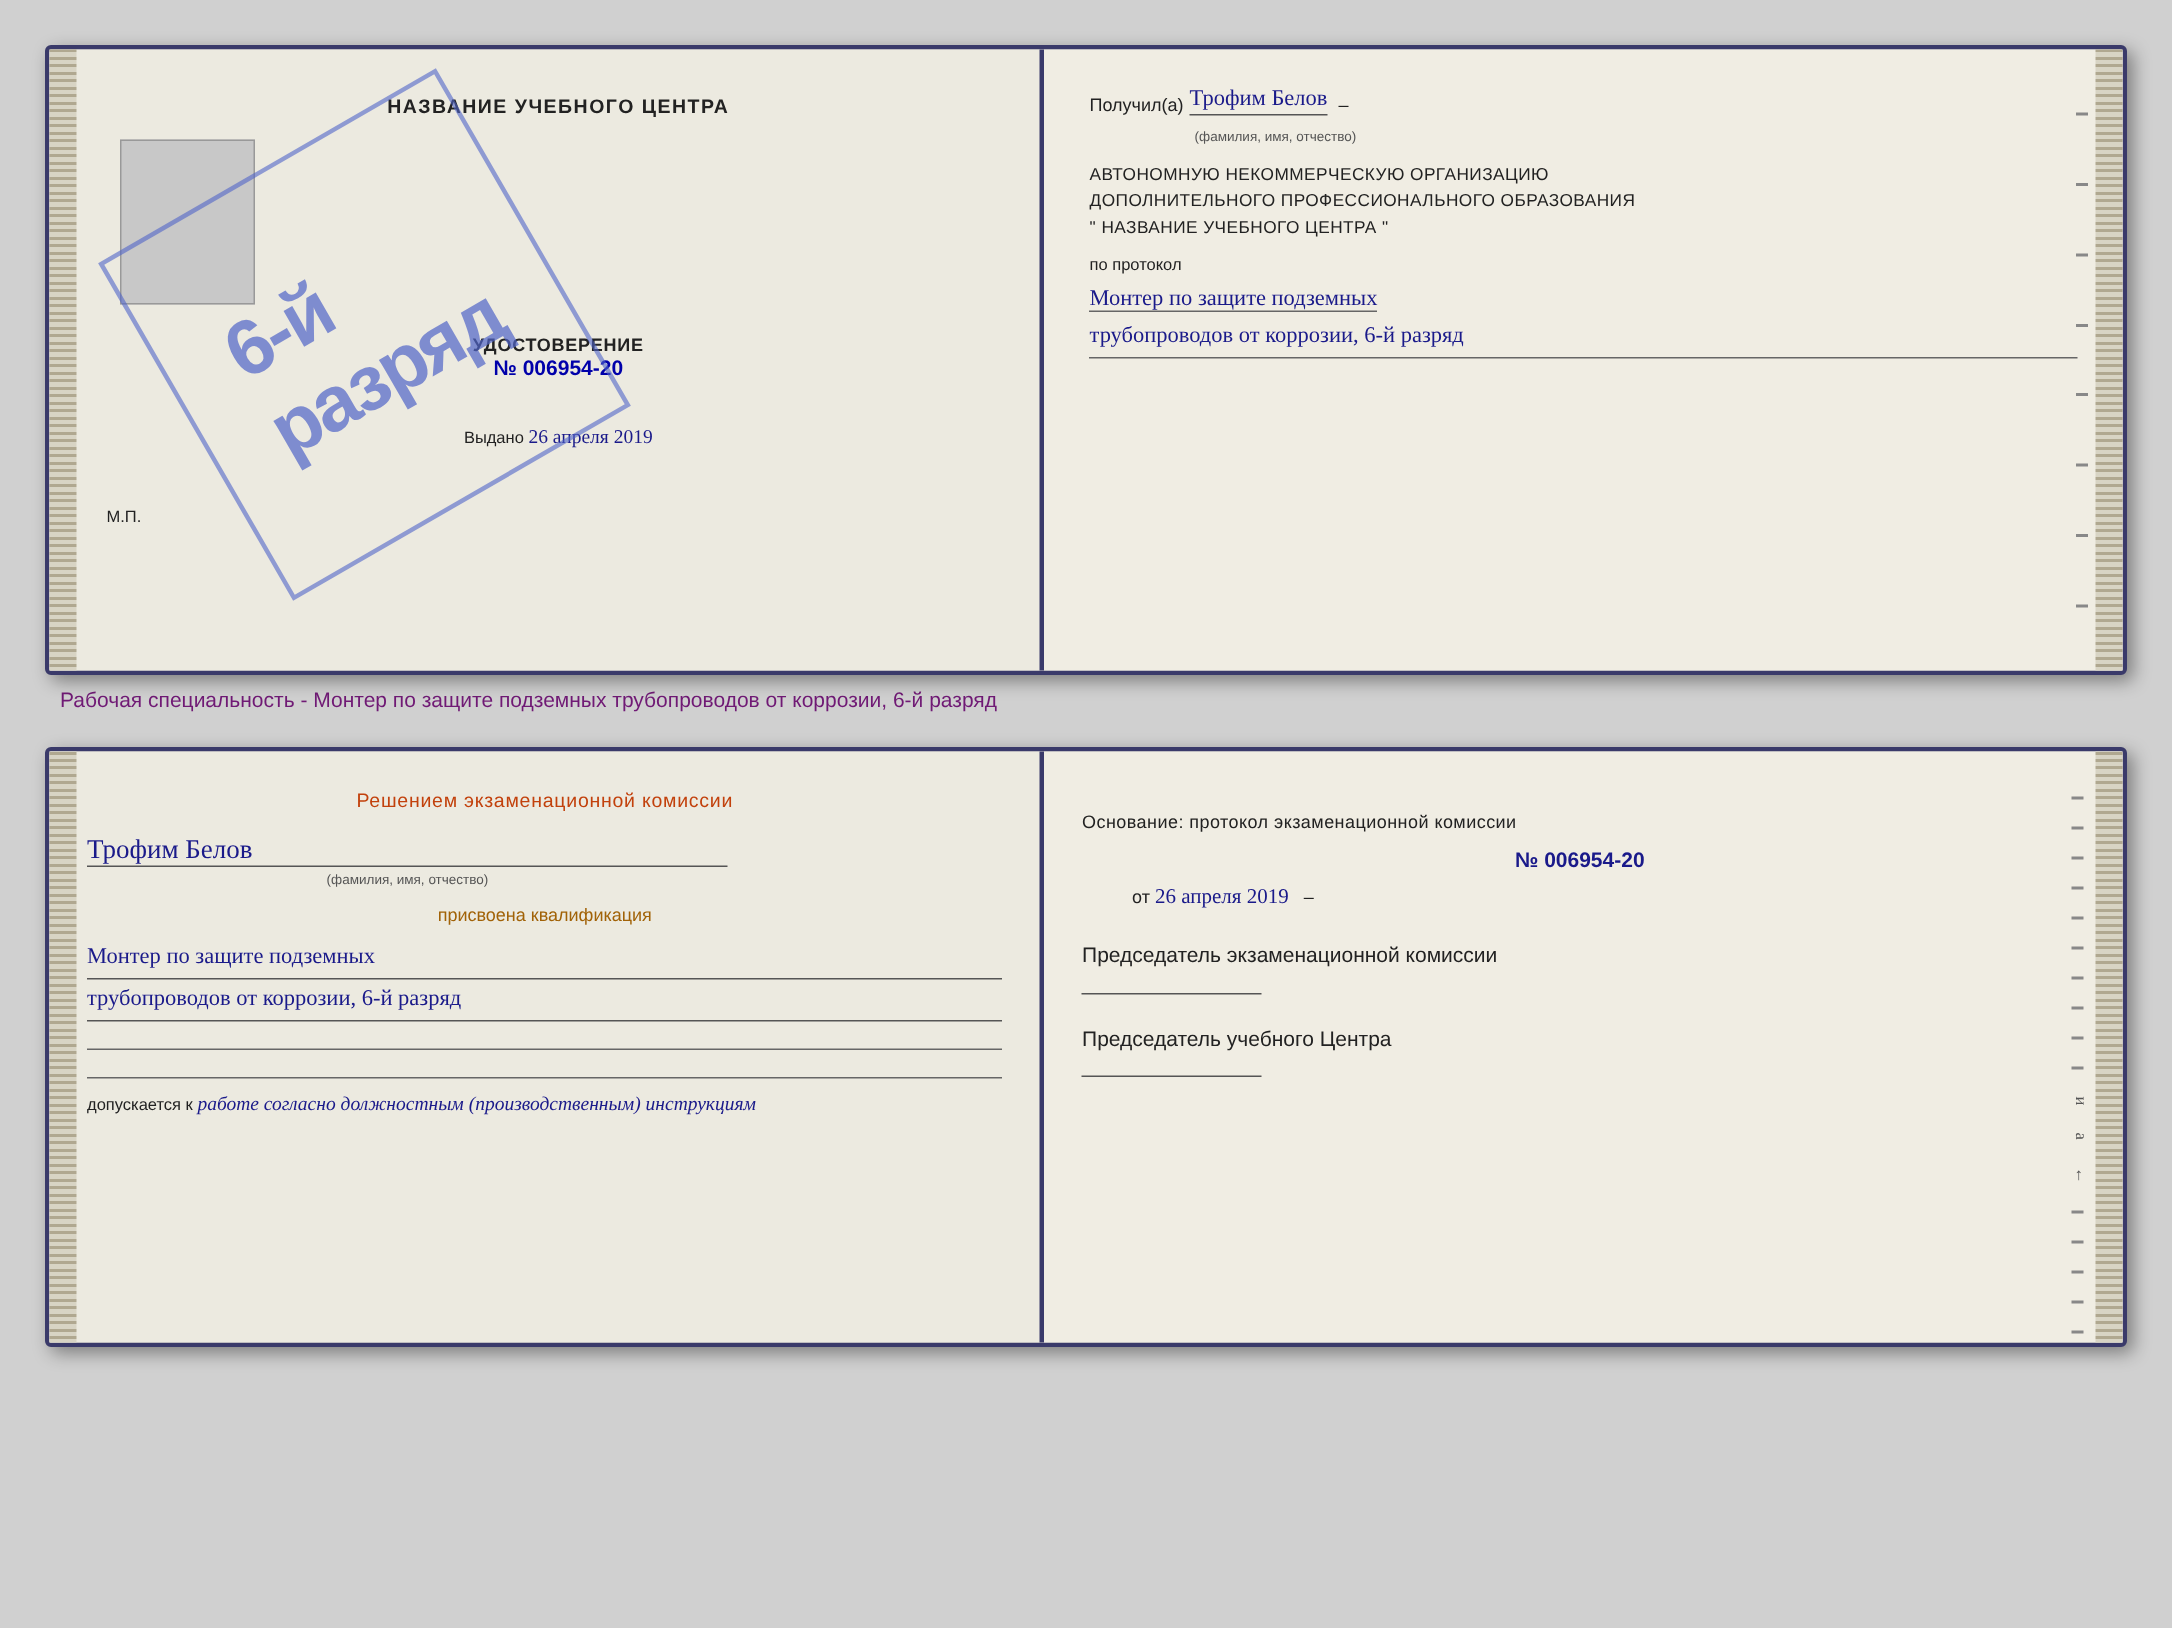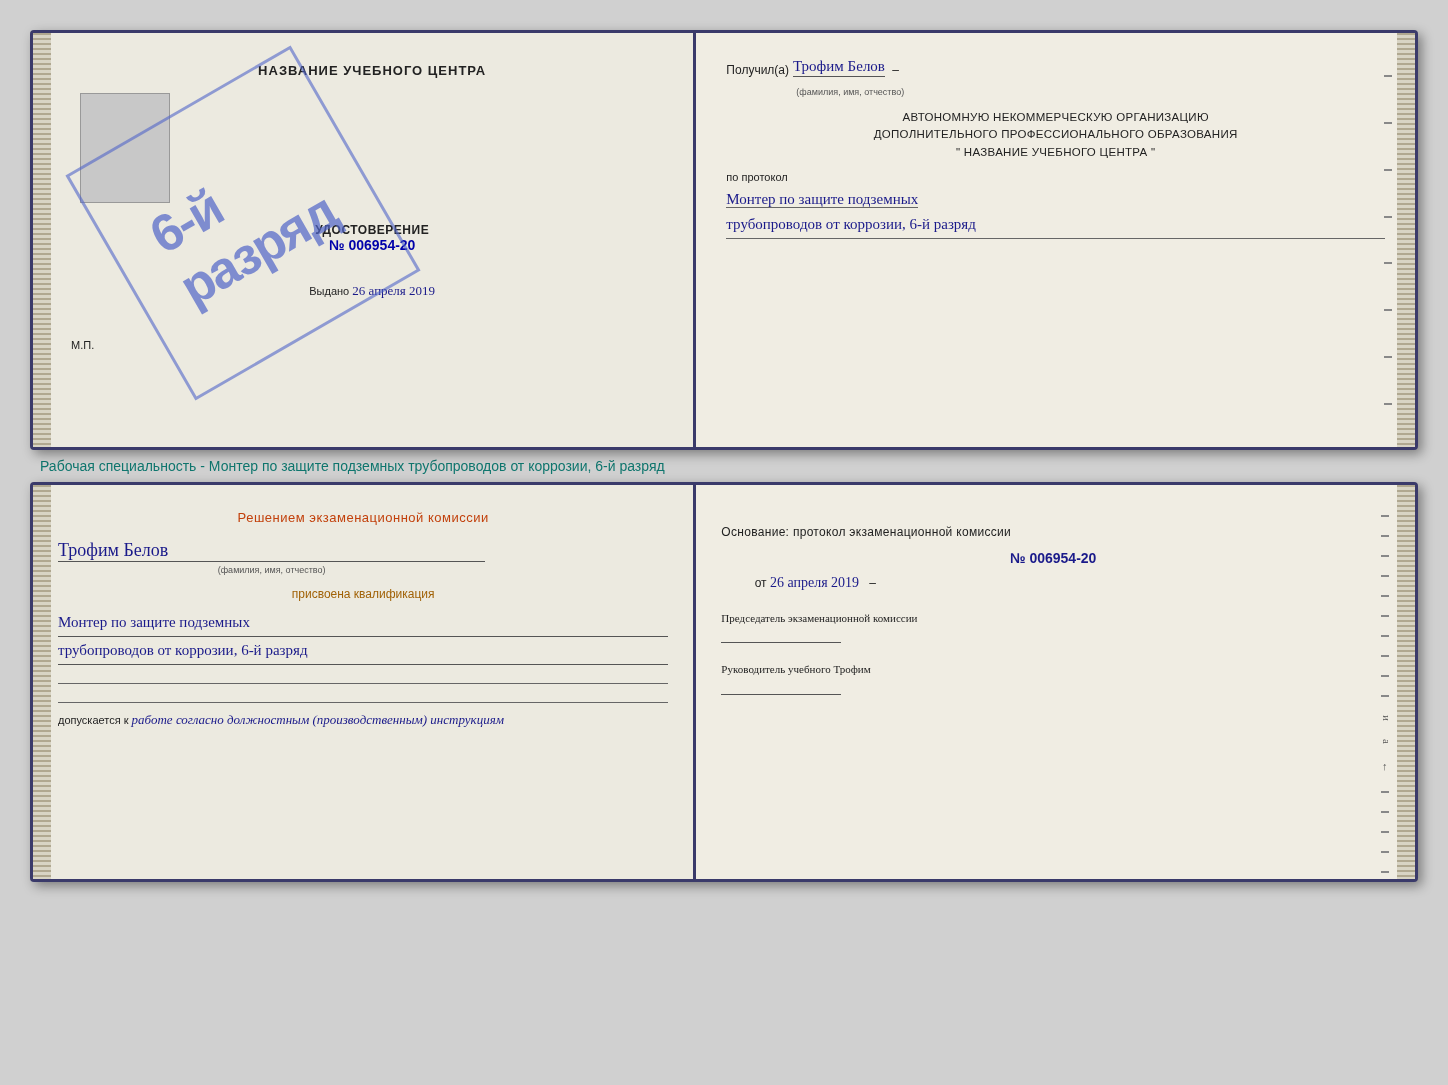--- a/index.html
+++ b/index.html
@@ -184,21 +184,20 @@
       color: #1a1a8a;
       border-bottom: 1px solid #555;
       padding-bottom: 1px;
       margin-right: 4px;
     }
 
     .cert-org-block {
       font-family: Arial, sans-serif;
       font-size: 11.5px;
       color: #222;
-      text-align: center;
       letter-spacing: 0.3px;
       line-height: 1.5;
       margin-bottom: 10px;
     }
 
     .cert-profession-label {
       font-family: Arial, sans-serif;
       font-size: 11px;
       color: #222;
       margin-bottom: 4px;
@@ -238,22 +237,22 @@
     .dash-item {
       width: 8px;
       height: 2px;
       background: #888;
     }
 
     
     .middle-text {
       font-family: Arial, sans-serif;
       font-size: 14px;
-      color: #0f766e;
-      margin: 8px 0 8px 10px;
+      color: #701a75;
+      margin: 8px 0 24px 10px;
     }
 
     
     .bottom-book {
       display: flex;
       width: 100%;
       background: #e8e4d8;
       border: 3px solid #3a3a6a;
       border-radius: 4px;
       position: relative;
@@ -370,22 +369,22 @@
       display: inline-block;
       margin-top: 5px;
     }
 
     .sign-block {
       margin-top: 15px;
       margin-bottom: 15px;
     }
 
     .sign-block-title {
-      font-family: Liberation Serif, serif;
-      font-size: 11px;
+      font-family: Liberation Sans, sans-serif;
+      font-size: 14px;
       color: #222;
       line-height: 1.4;
       margin-bottom: 3px;
     }
 
     .bottom-underline-blank {
       border-bottom: 1px solid #666;
       display: block;
       height: 16px;
       margin: 3px 0;
@@ -535,21 +534,21 @@
         <div style="width:8px;height:2px;background:#888;"></div>
         <div style="width:8px;height:2px;background:#888;"></div>
       </div>
 
       <div class="sign-block">
         <div class="sign-block-title">Председатель экзаменационной комиссии</div>
         <span class="sign-line"></span>
       </div>
 
       <div class="sign-block">
-        <div class="sign-block-title">Руководитель учебного Трофим</div>
+        <div class="sign-block-title">Председатель учебного Центра</div>
         <span class="sign-line"></span>
       </div>
 
       <div class="spine-lines-right"></div>
     </div>
   </div>
 
 </div>
 
 </body></html>

